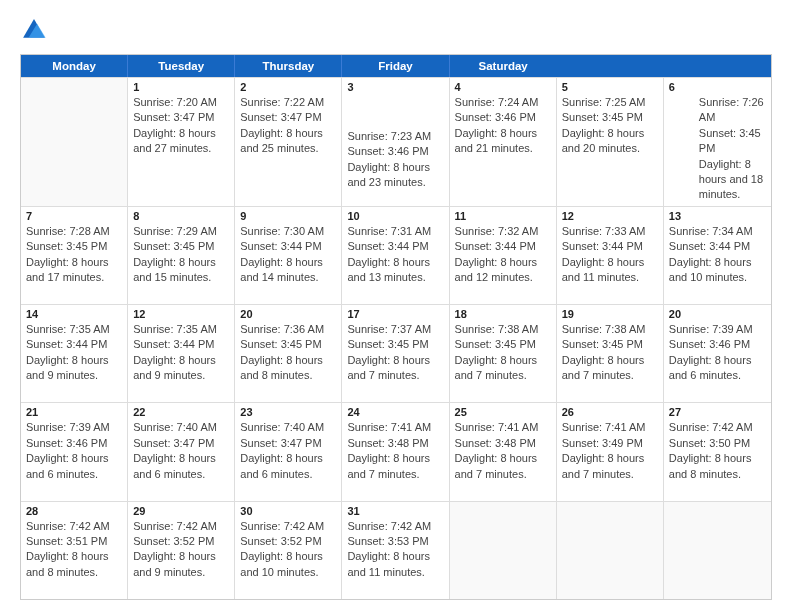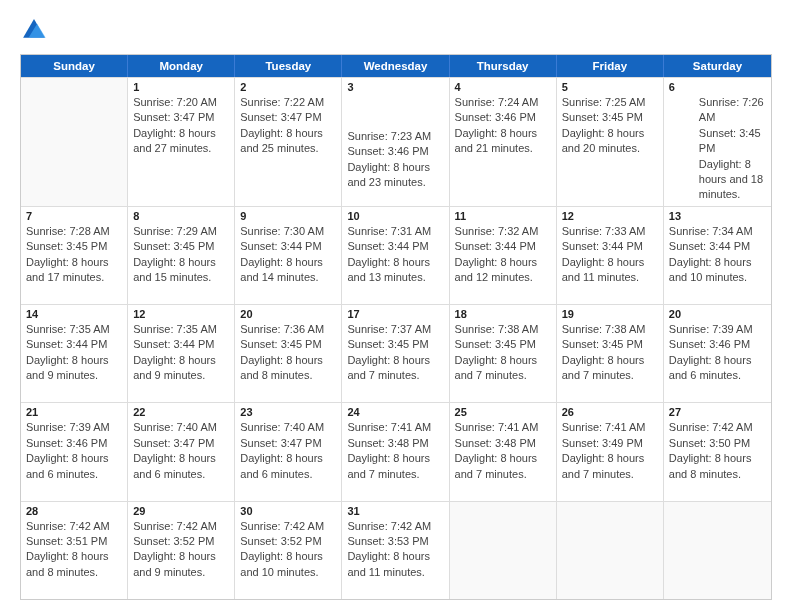--- a/index.html
+++ b/index.html
@@ -122,24 +122,22 @@
       </div>
     </div>
     <div class="title-block">
       <div class="month-title"></div>
       <div class="subtitle"></div>
     </div>
   </div>
 
   <div class="calendar">
     <div class="cal-header-row">
-    <div class="cal-header-cell">Sunday</div>
         <div class="cal-header-cell">Monday</div>
         <div class="cal-header-cell">Tuesday</div>
-        <div class="cal-header-cell">Wednesday</div>
         <div class="cal-header-cell">Thursday</div>
         <div class="cal-header-cell">Friday</div>
         <div class="cal-header-cell">Saturday</div>
       </div>
     <div class="cal-body">
     <div class="cal-row">
           <div class="cal-cell empty"></div>
           <div class="cal-cell">
             <div class="day-number">1</div>
             <div class="cell-info" style="white-space: pre-line;">Sunrise: 7:20 AM

